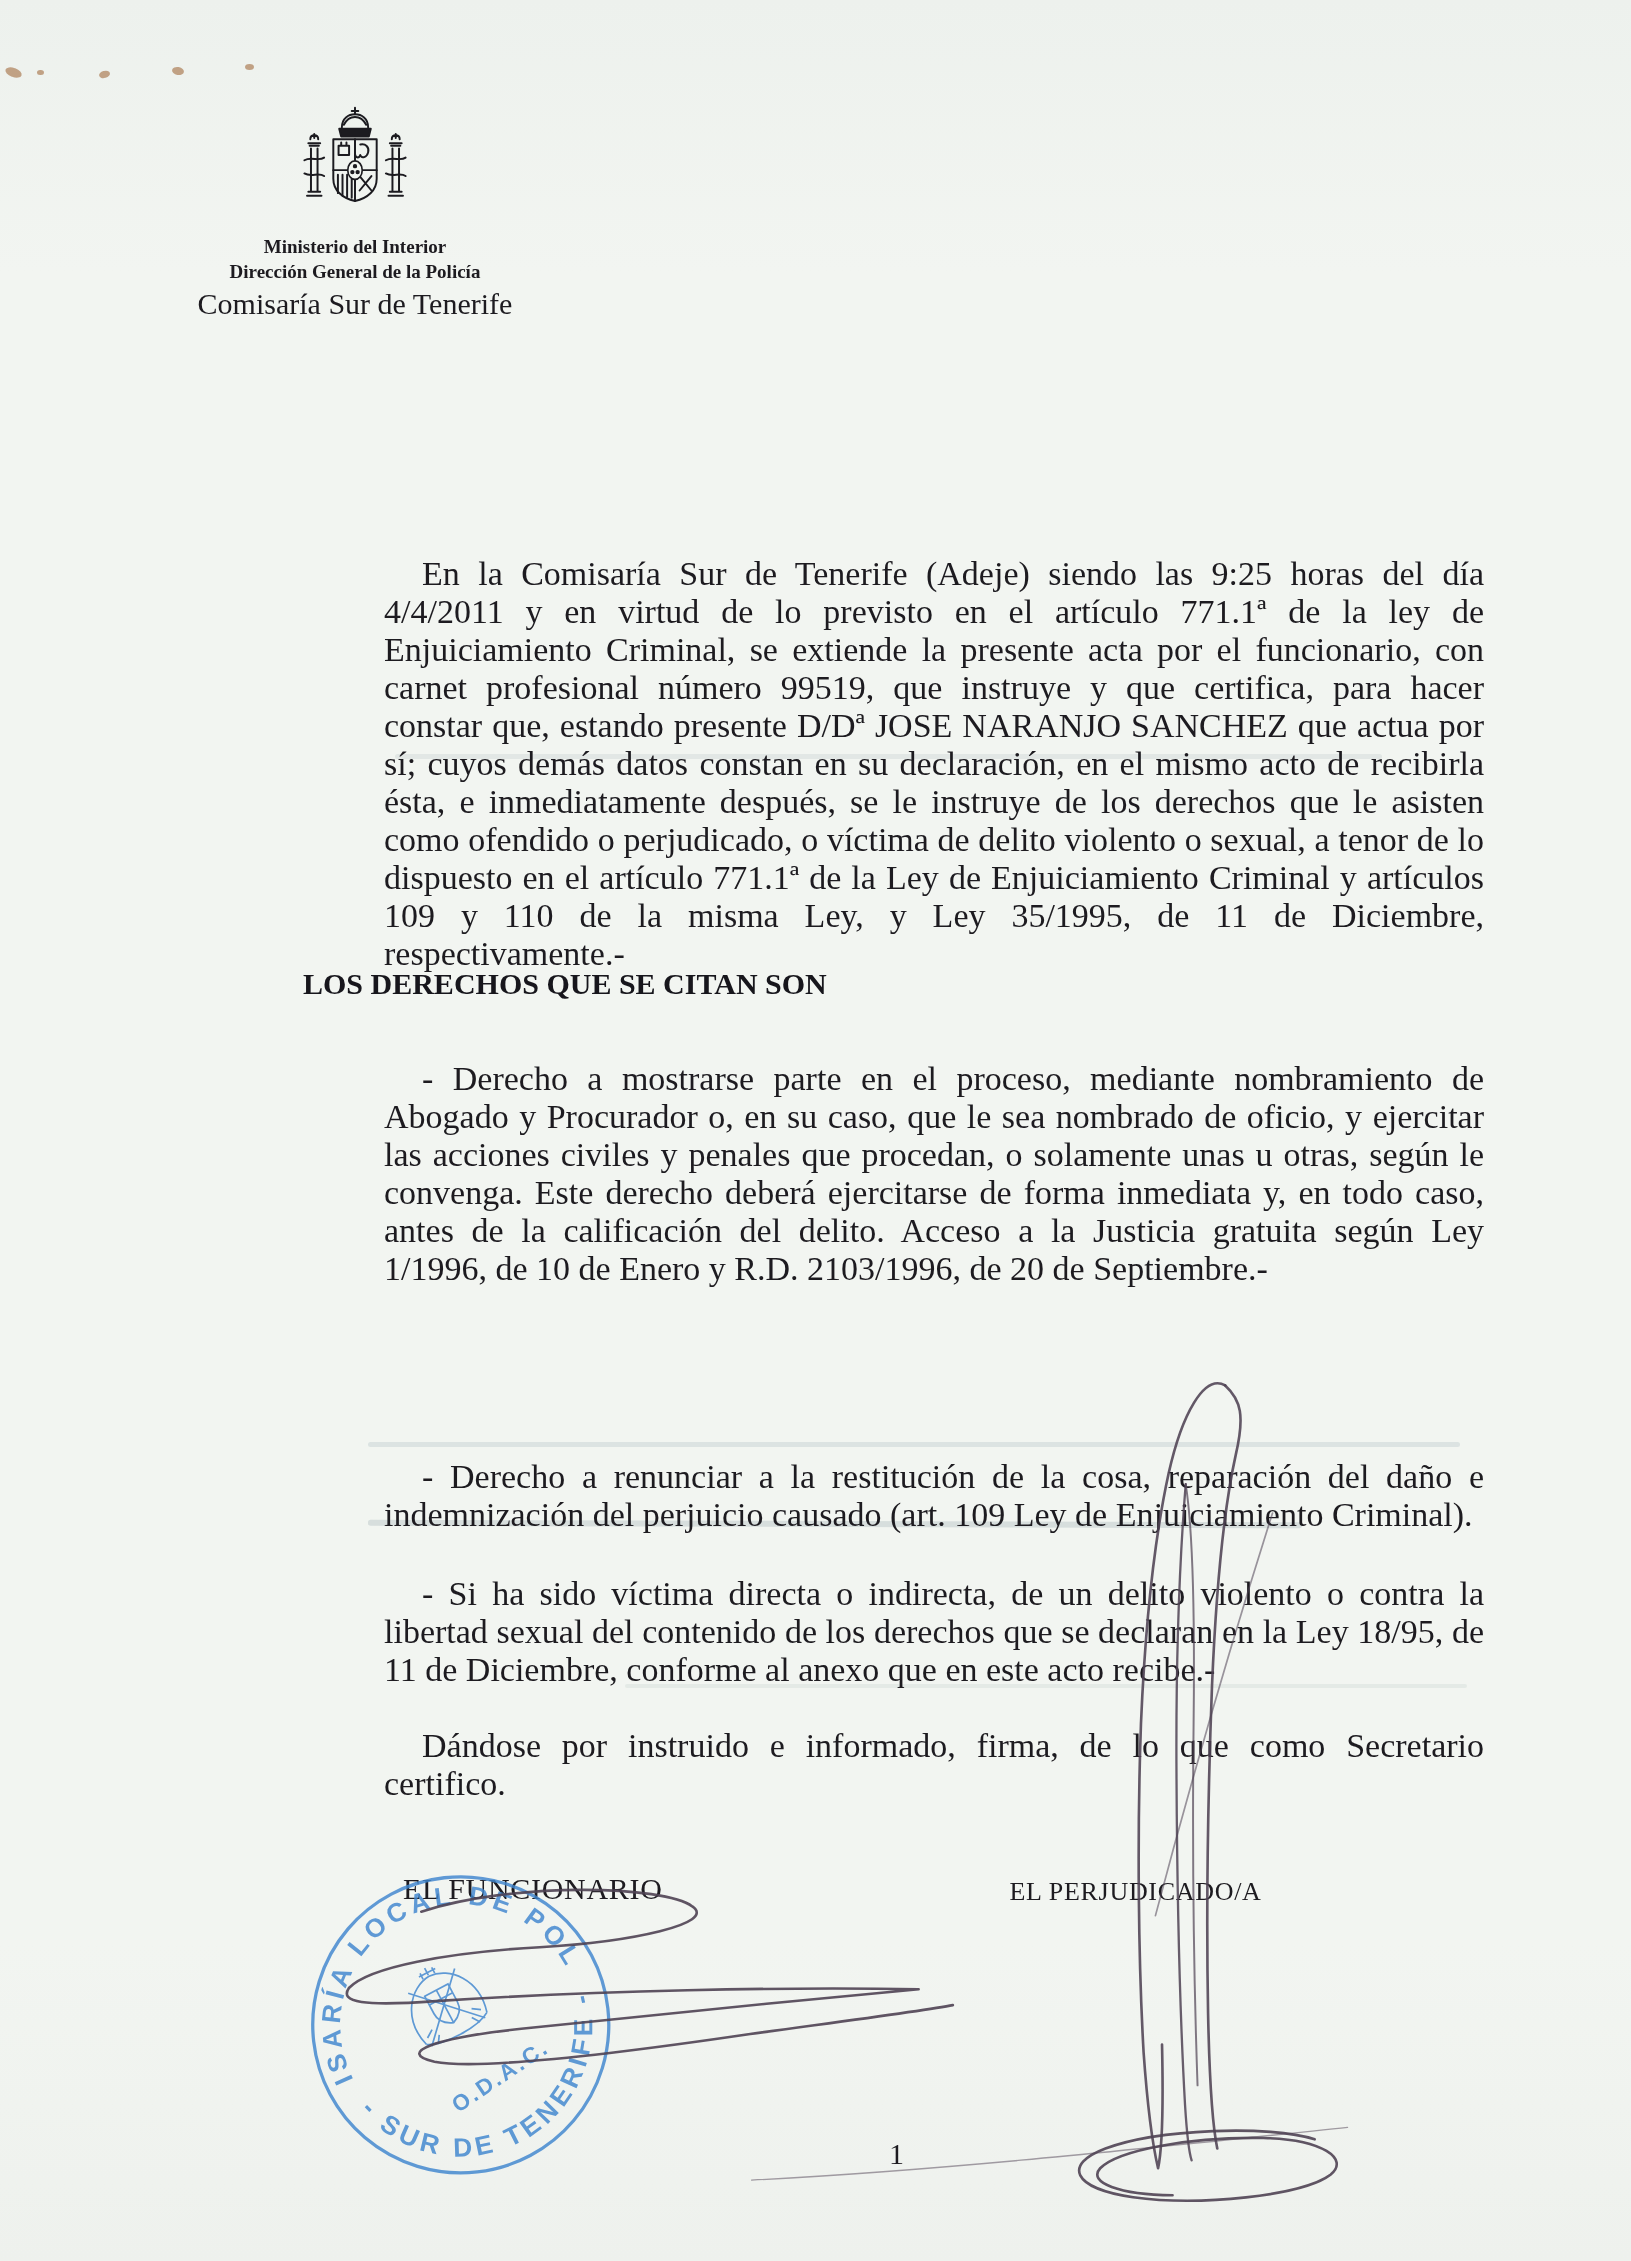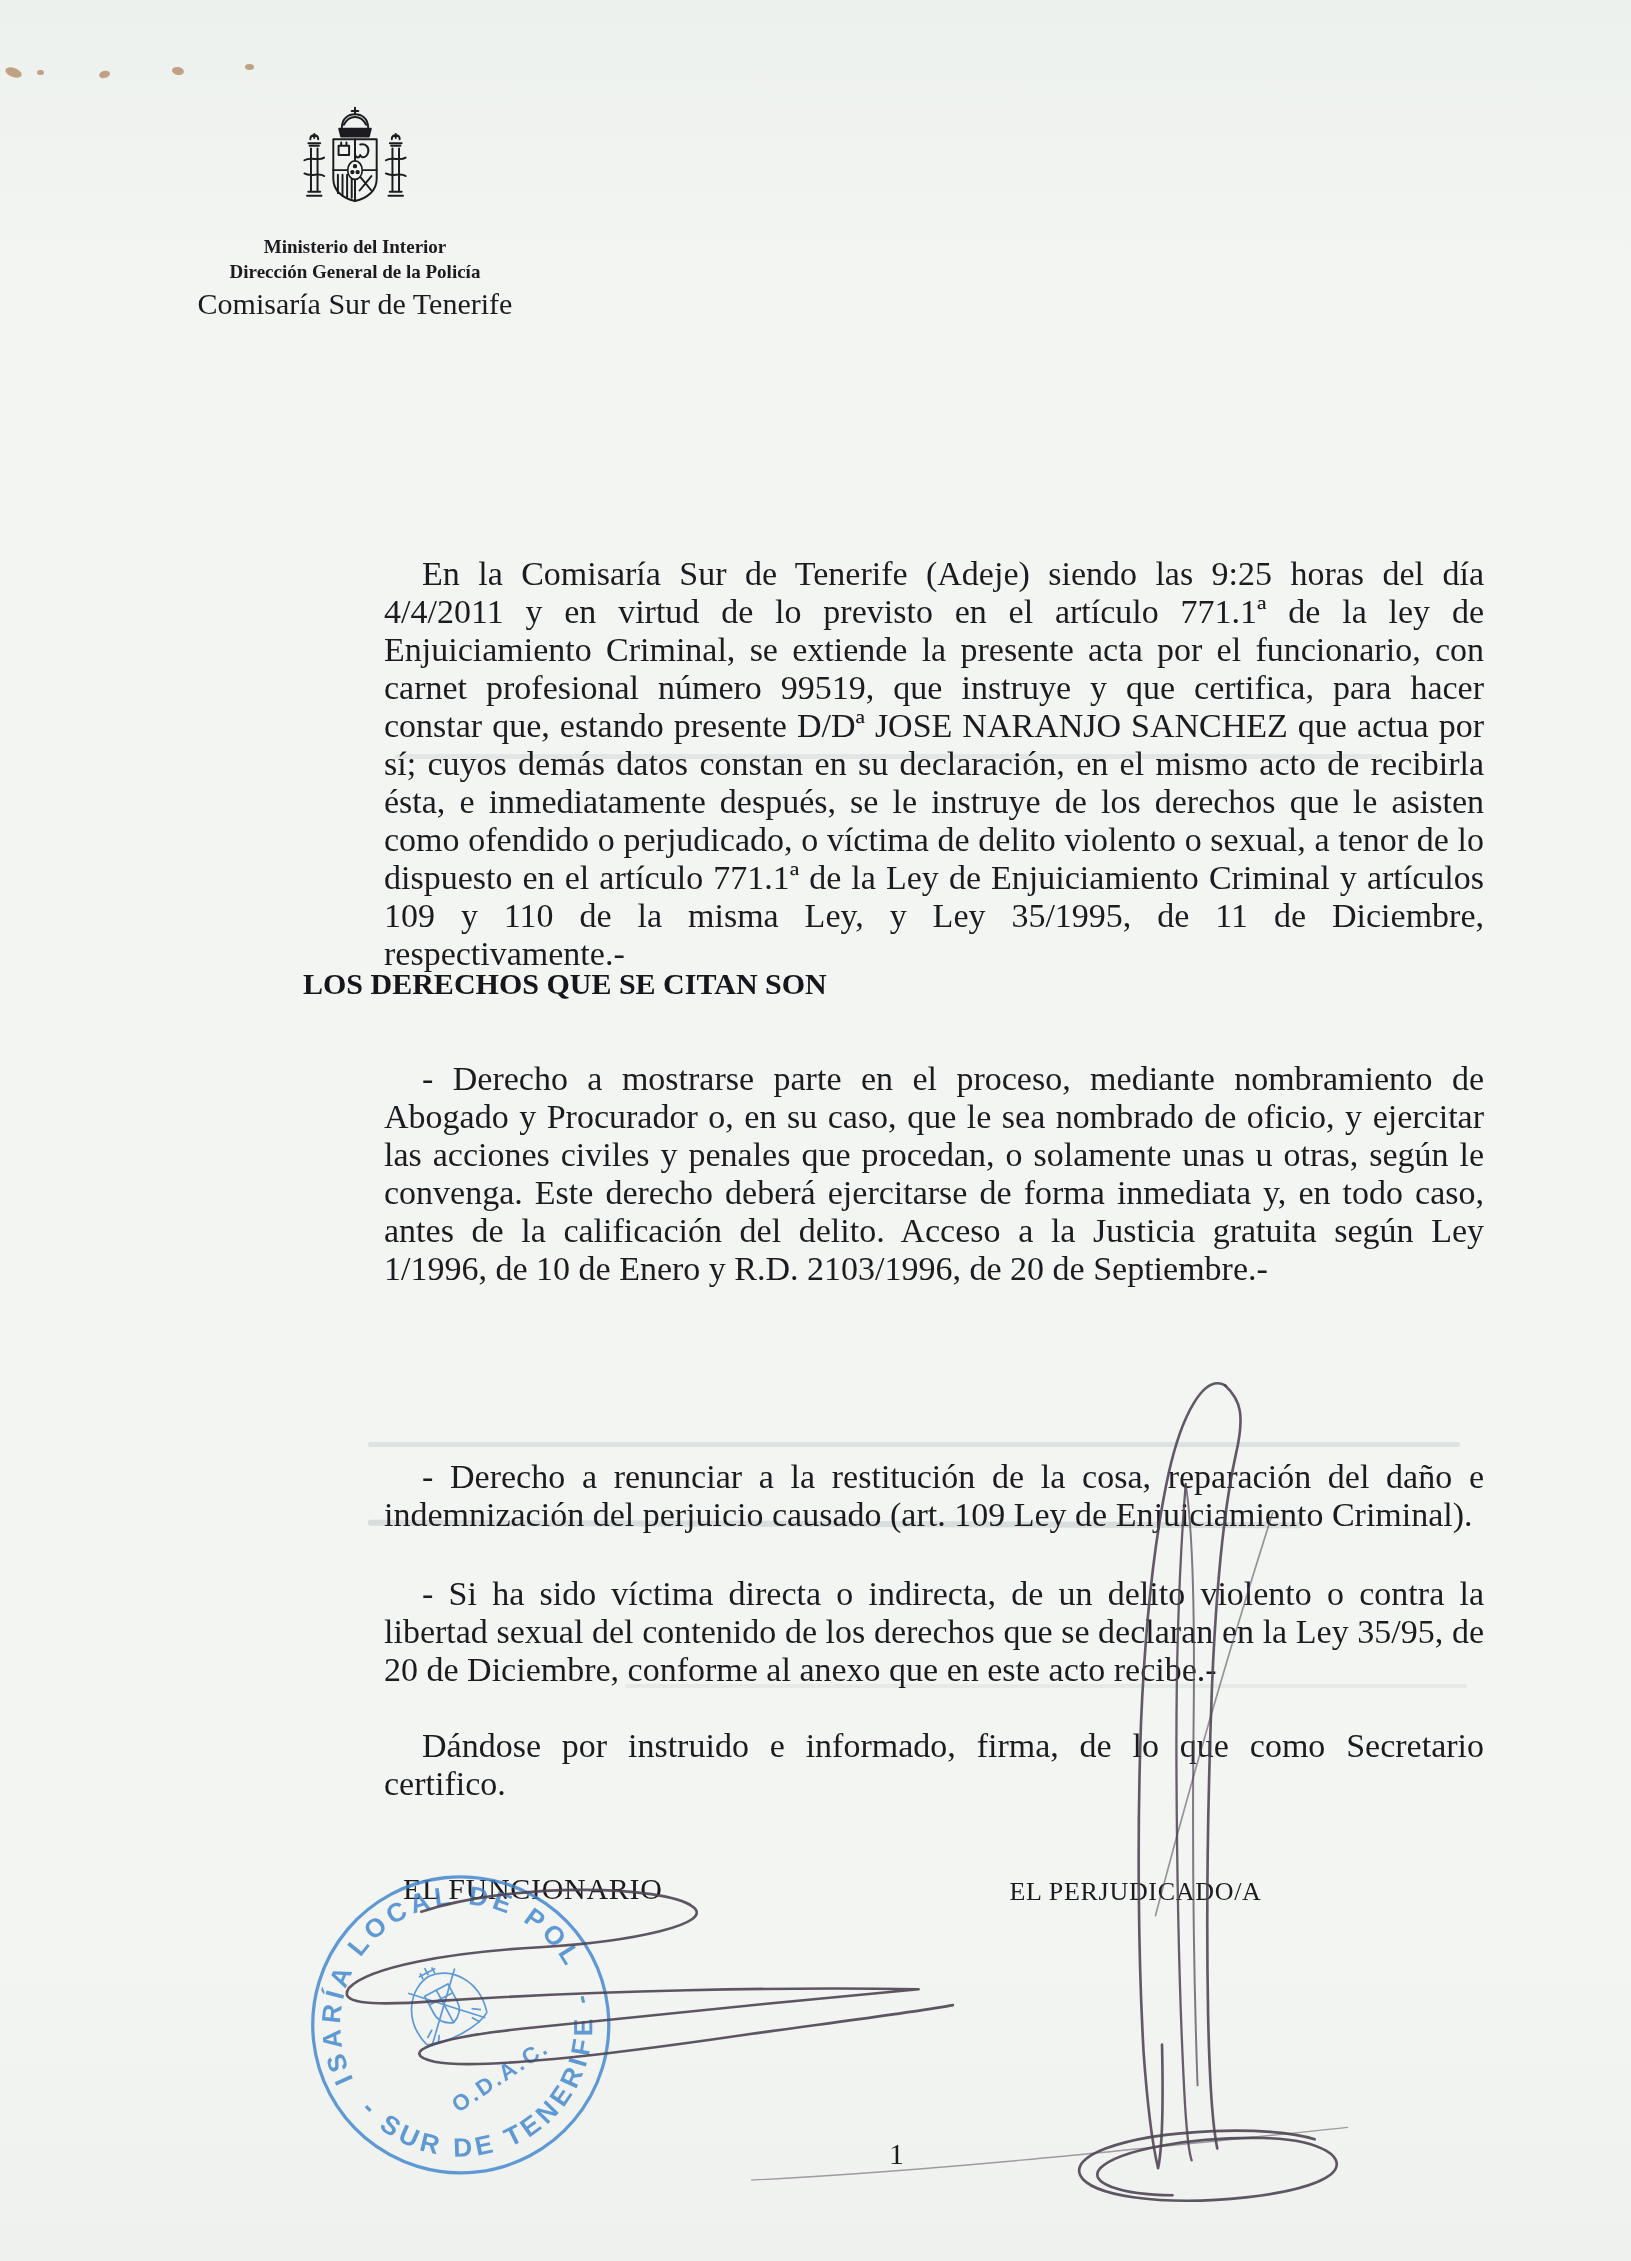--- a/index.html
+++ b/index.html
@@ -112,21 +112,21 @@
     <div class="mast-line-big">Comisaría Sur de Tenerife</div>
   </div>
 
 
   <p class="abs body-par indent p1">En la Comisaría Sur de Tenerife (Adeje) siendo las 9:25 horas del día 4/4/2011 y en virtud de lo previsto en el artículo 771.1ª de la ley de Enjuiciamiento Criminal, se extiende la presente acta por el funcionario, con carnet profesional número 99519, que instruye y que certifica, para hacer constar que, estando presente D/Dª JOSE NARANJO SANCHEZ que actua por sí; cuyos demás datos constan en su declaración, en el mismo acto de recibirla ésta, e inmediatamente después, se le instruye de los derechos que le asisten como ofendido o perjudicado, o víctima de delito violento o sexual, a tenor de lo dispuesto en el artículo 771.1ª de la Ley de Enjuiciamiento Criminal y artículos 109 y 110 de la misma Ley, y Ley 35/1995, de 11 de Diciembre, respectivamente.-</p>
 
   <div class="abs heading2">LOS DERECHOS QUE SE CITAN SON</div>
 
   <p class="abs body-par indent b1">- Derecho a mostrarse parte en el proceso, mediante nombramiento de Abogado y Procurador o, en su caso, que le sea nombrado de oficio, y ejercitar las acciones civiles y penales que procedan, o solamente unas u otras, según le convenga. Este derecho deberá ejercitarse de forma inmediata y, en todo caso, antes de la calificación del delito. Acceso a la Justicia gratuita según Ley 1/1996, de 10 de Enero y R.D. 2103/1996, de 20 de Septiembre.-</p>
   <p class="abs body-par indent b3">- Derecho a renunciar a la restitución de la cosa, reparación del daño e indemnización del perjuicio causado (art. 109 Ley de Enjuiciamiento Criminal).</p>
-  <p class="abs body-par indent b4">- Si ha sido víctima directa o indirecta, de un delito violento o contra la libertad sexual del contenido de los derechos que se declaran en la Ley 35/95, de 20 de Diciembre, conforme al anexo que en este acto recibe.-</p>
+  <p class="abs body-par indent b4">- Si ha sido víctima directa o indirecta, de un delito violento o contra la libertad sexual del contenido de los derechos que se declaran en la Ley 18/95, de 11 de Diciembre, conforme al anexo que en este acto recibe.-</p>
   <p class="abs body-par indent closing">Dándose por instruido e informado, firma, de lo que como Secretario certifico.</p>
 
   <div class="abs sig-left">EL FUNCIONARIO</div>
   <div class="abs sig-right">
     <div>EL PERJUDICADO/A</div>
   </div>
 
   <svg class="abs overlay" width="1632" height="2261" viewBox="0 0 2480 3437">
     <defs>
       <path id="arcTop" d="M -183,0 A 183,183 0 0 1 183,0"></path>

